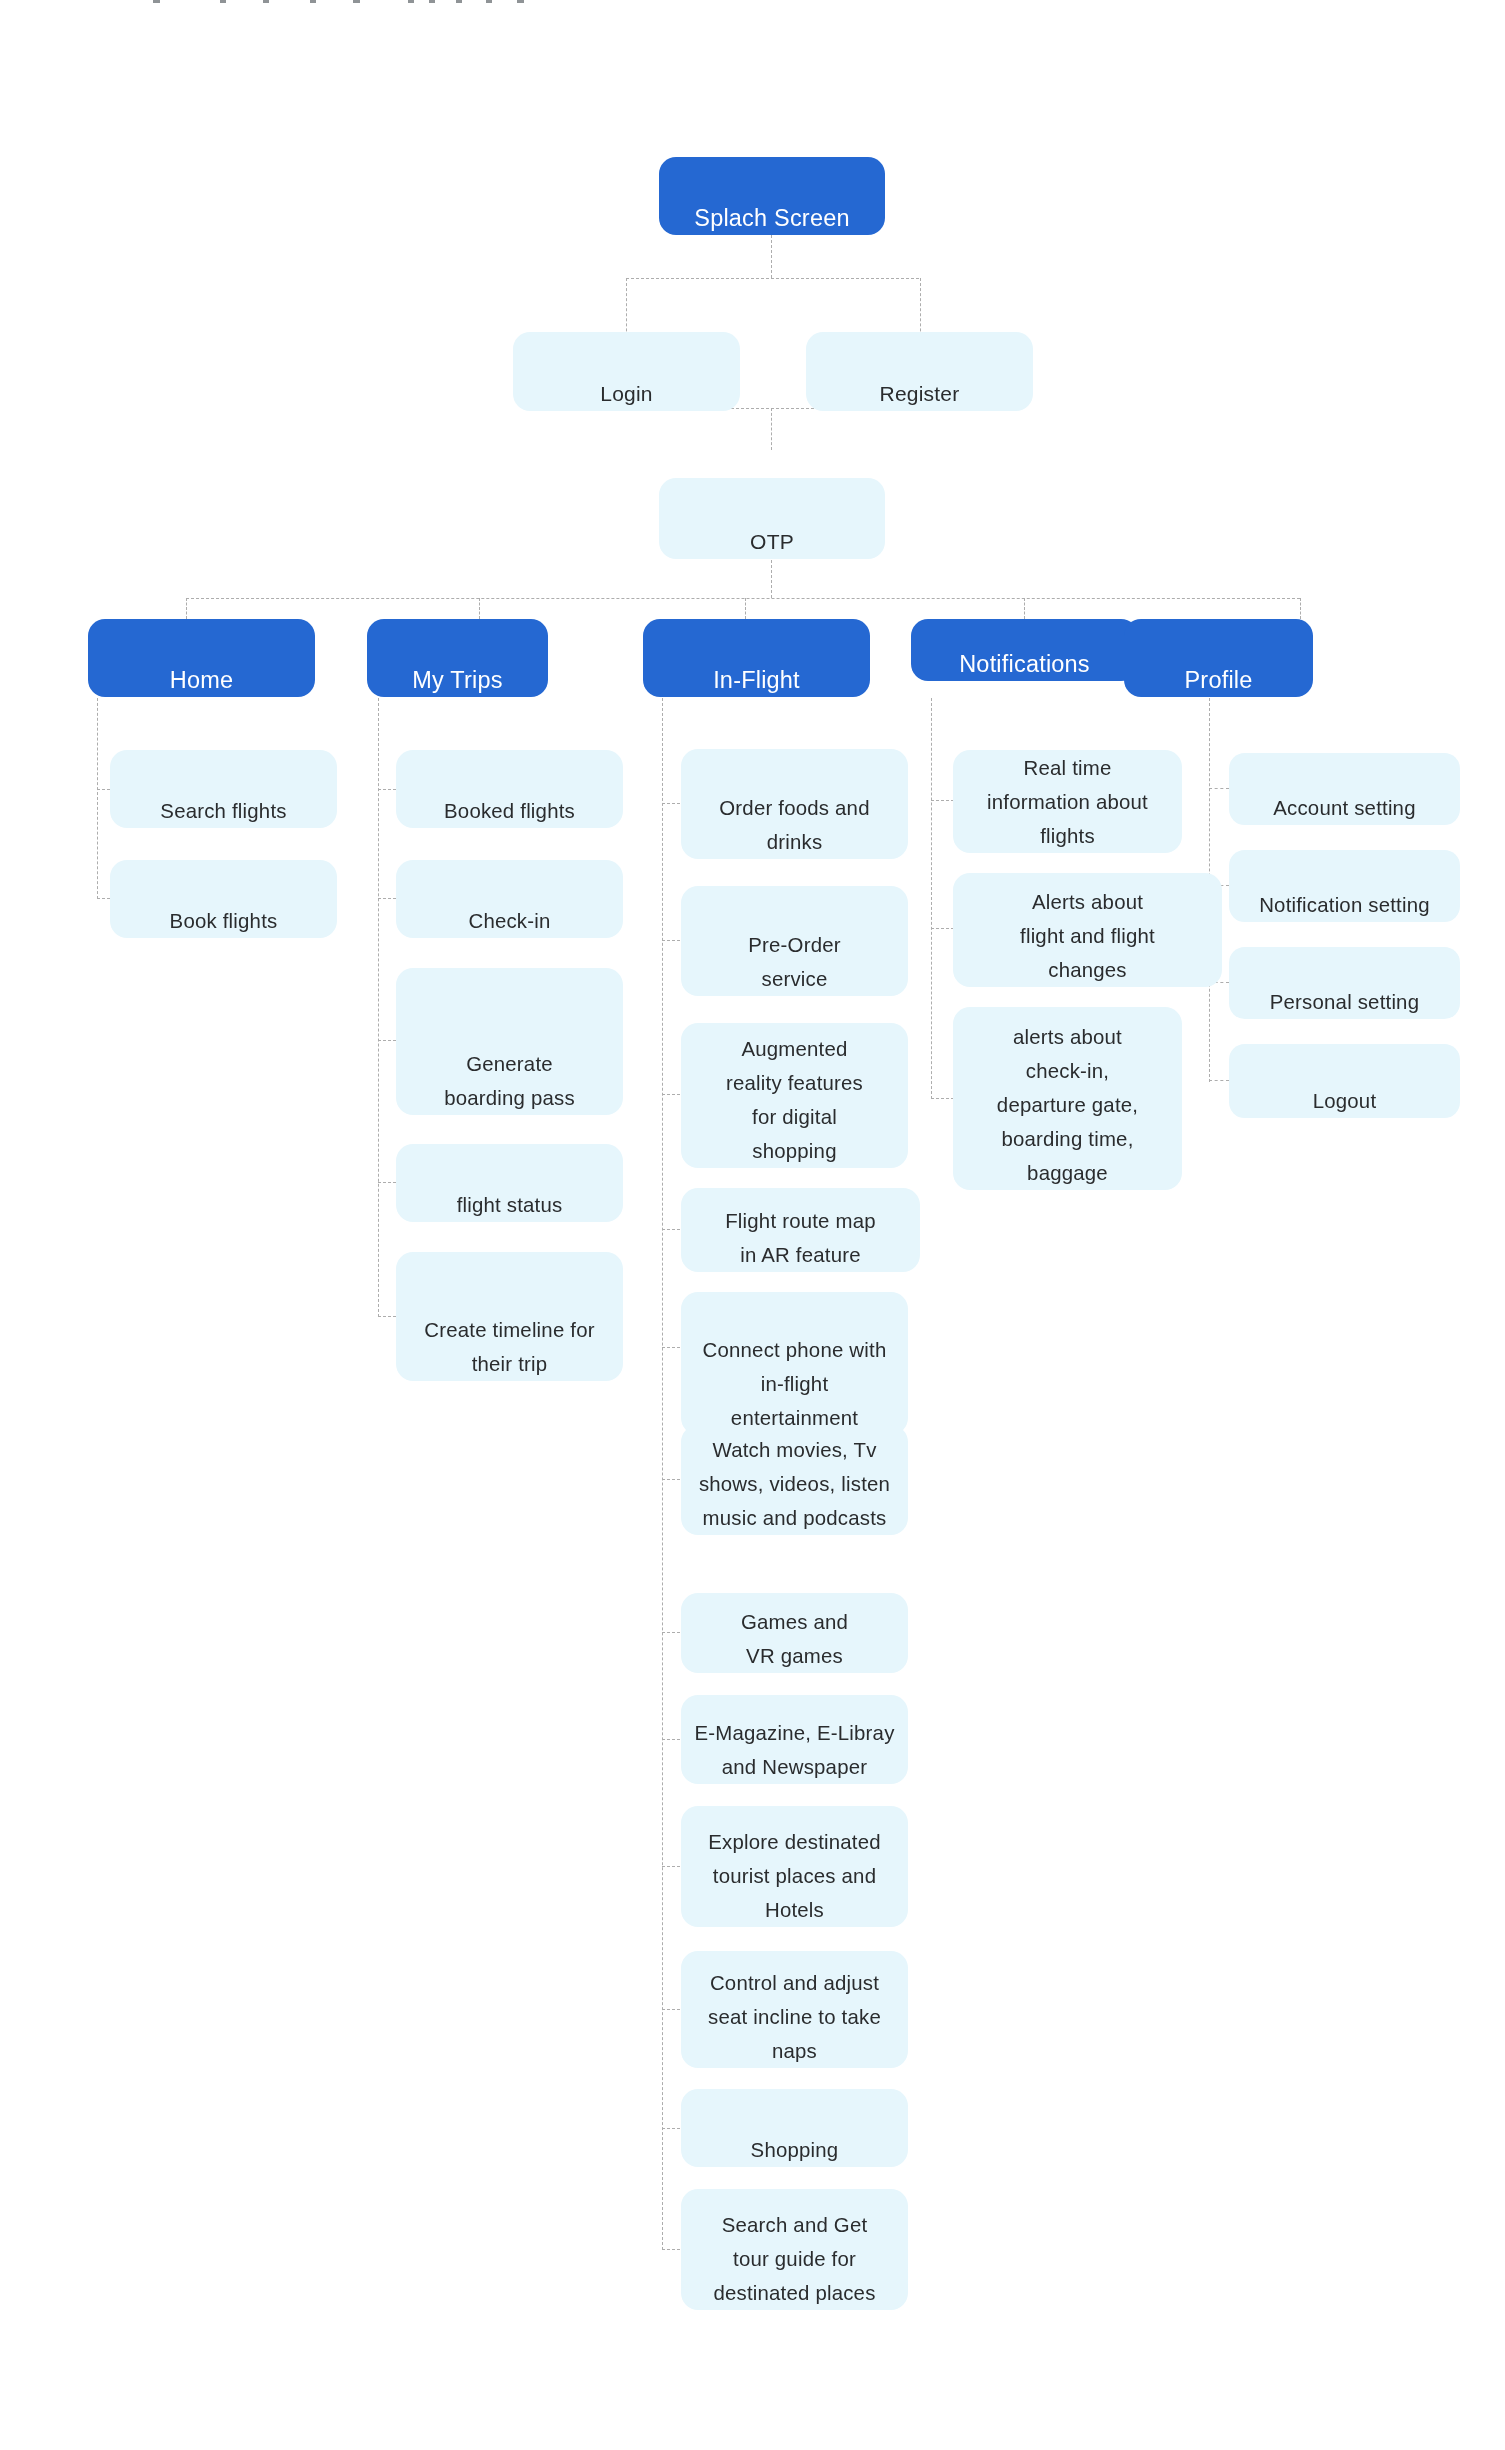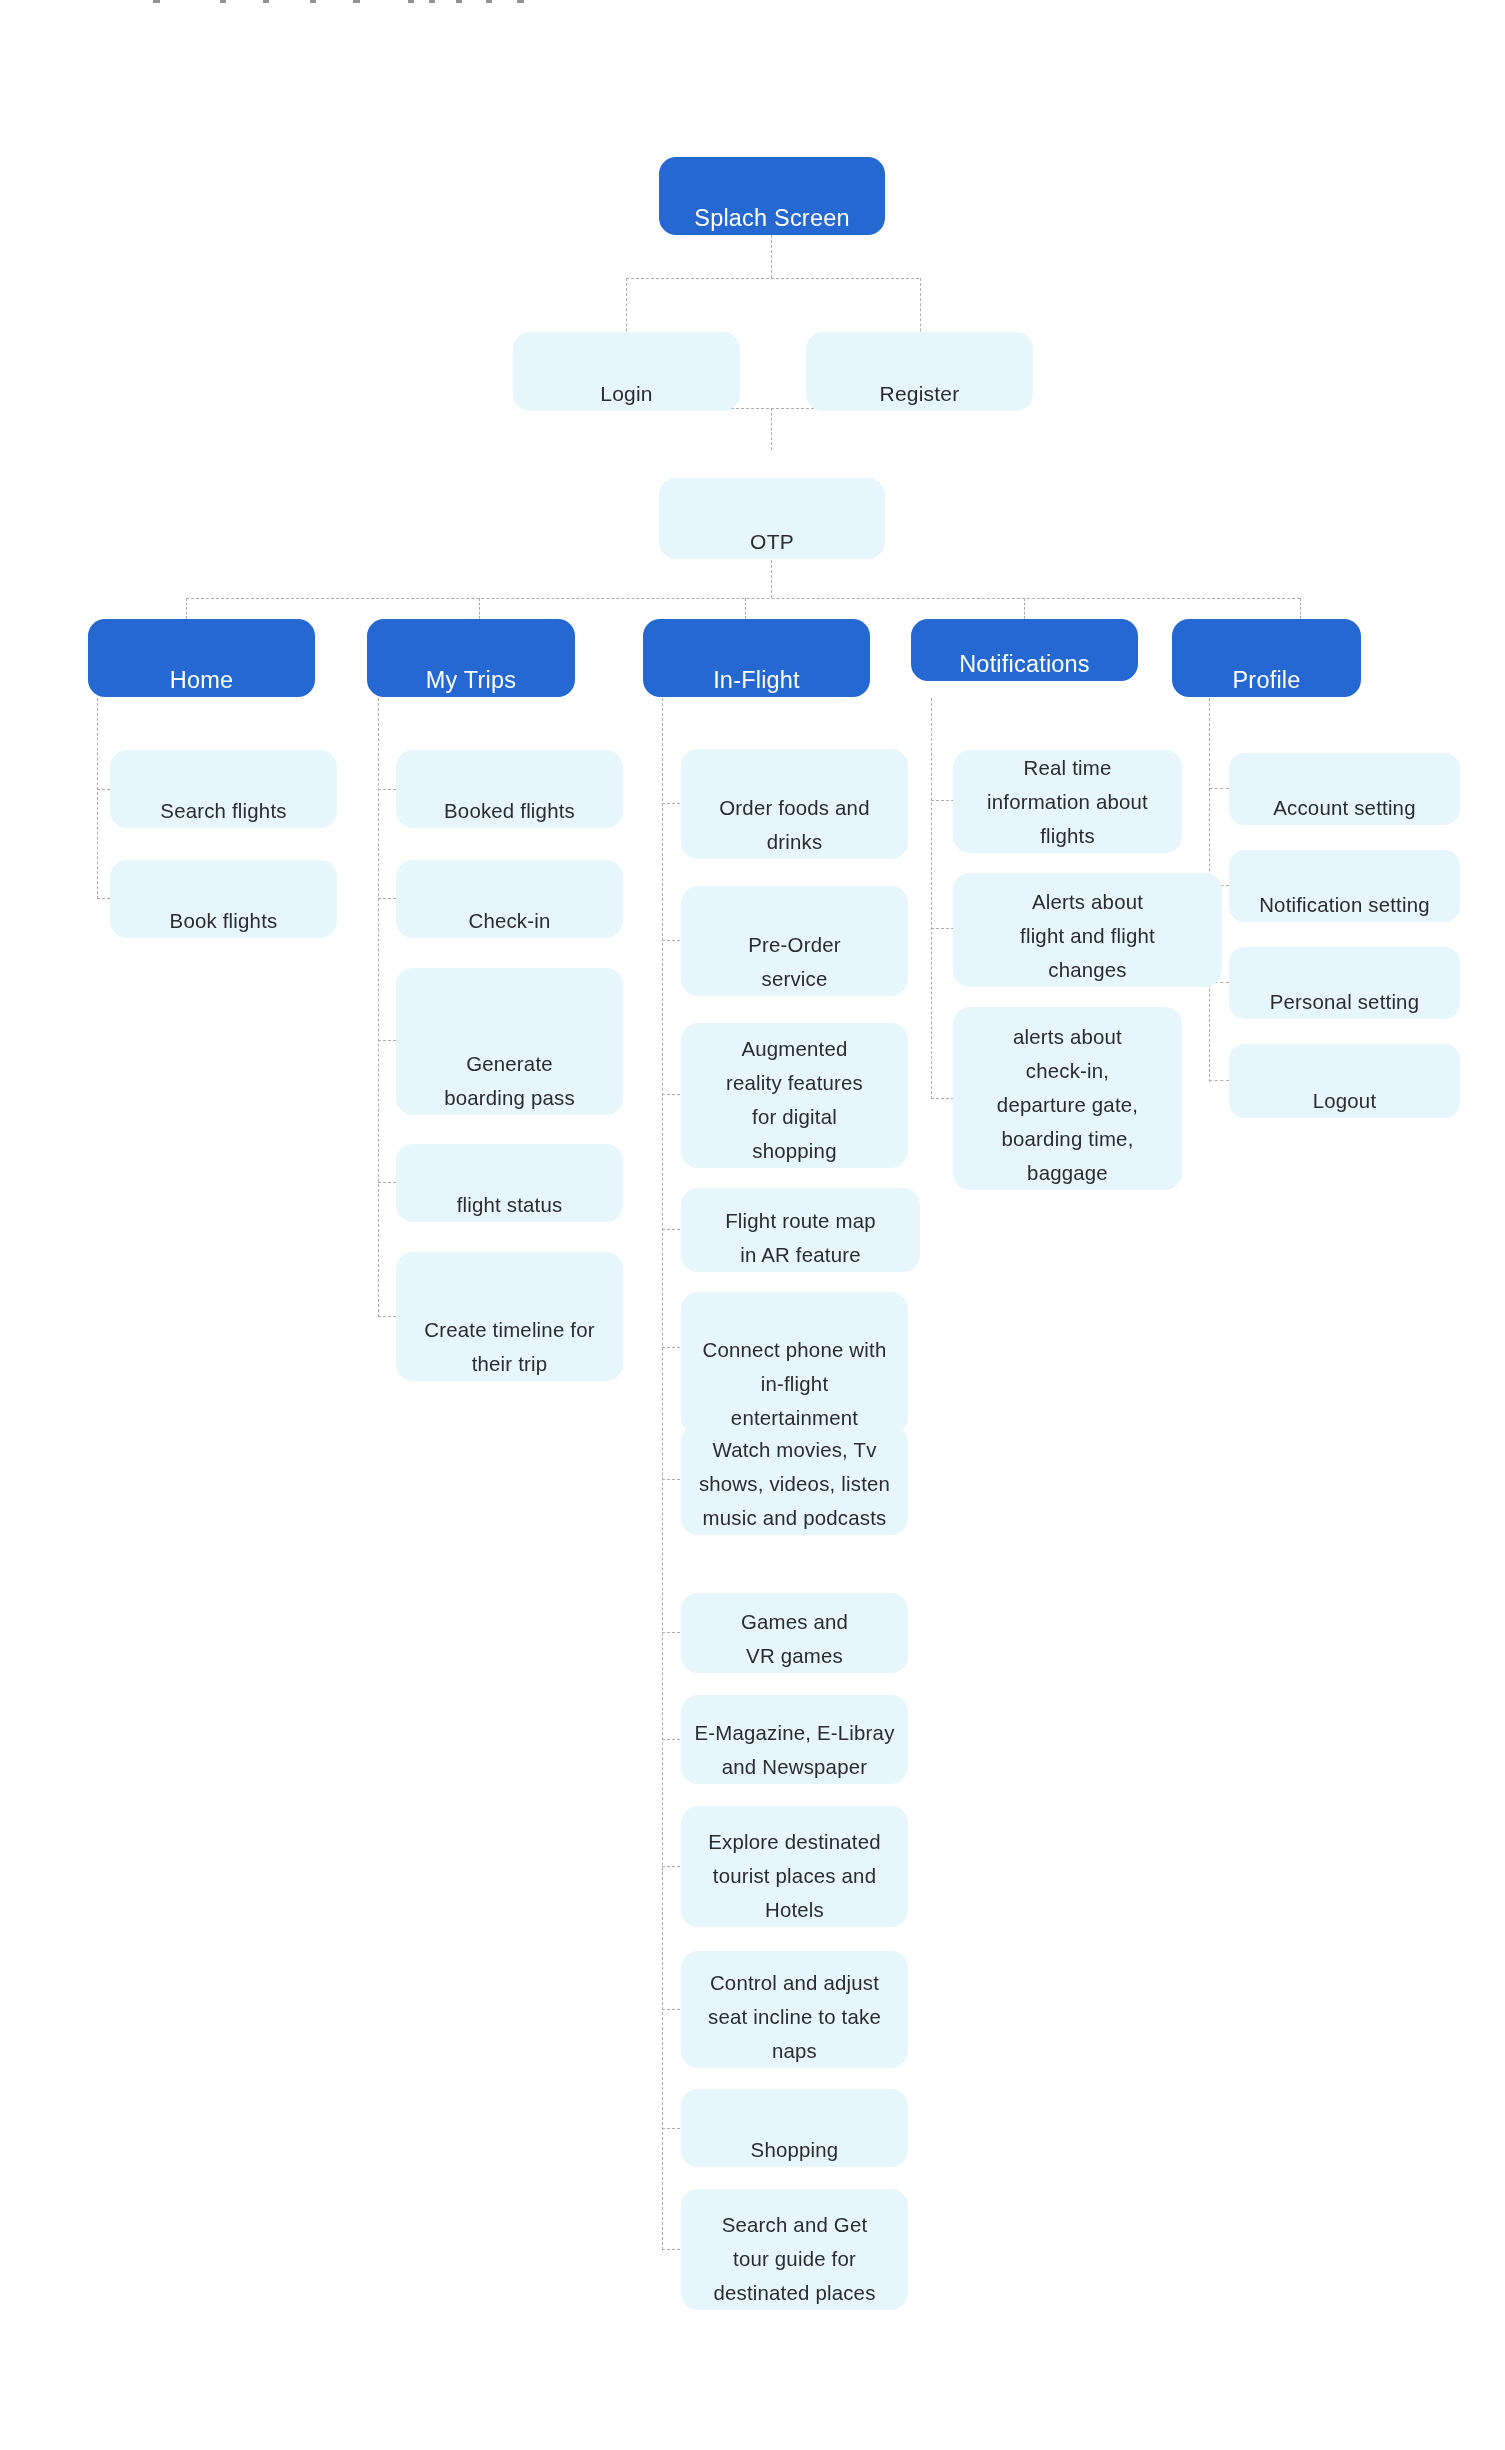--- a/index.html
+++ b/index.html
@@ -152,30 +152,30 @@
   <span class="txt">Register</span>
 </div>
 
 <div class="node auth" style="left:659px;top:449px;width:226px;height:81px">
   <span class="txt">OTP</span>
 </div>
 
 <div class="node primary" style="left:88px;top:619px;width:227px;height:78px">
   <span class="txt">Home</span>
 </div>
-<div class="node primary" style="left:367px;top:619px;width:208px;height:78px">
+<div class="node primary" style="left:367px;top:619px;width:181px;height:78px">
   <span class="txt">My Trips</span>
 </div>
 <div class="node primary" style="left:643px;top:619px;width:227px;height:78px">
   <span class="txt">In-Flight</span>
 </div>
 <div class="node primary" style="left:911px;top:619px;width:227px;height:62px">
   <span class="txt">Notifications</span>
 </div>
-<div class="node primary" style="left:1172px;top:619px;width:189px;height:78px">
+<div class="node primary" style="left:1124px;top:619px;width:189px;height:78px">
   <span class="txt">Profile</span>
 </div>
 
 <div class="node leaf" style="left:110px;top:750px;width:227px;height:78px">
   <span class="txt">Search flights</span>
 </div>
 <div class="node leaf" style="left:110px;top:860px;width:227px;height:78px">
   <span class="txt">Book flights</span>
 </div>
 

